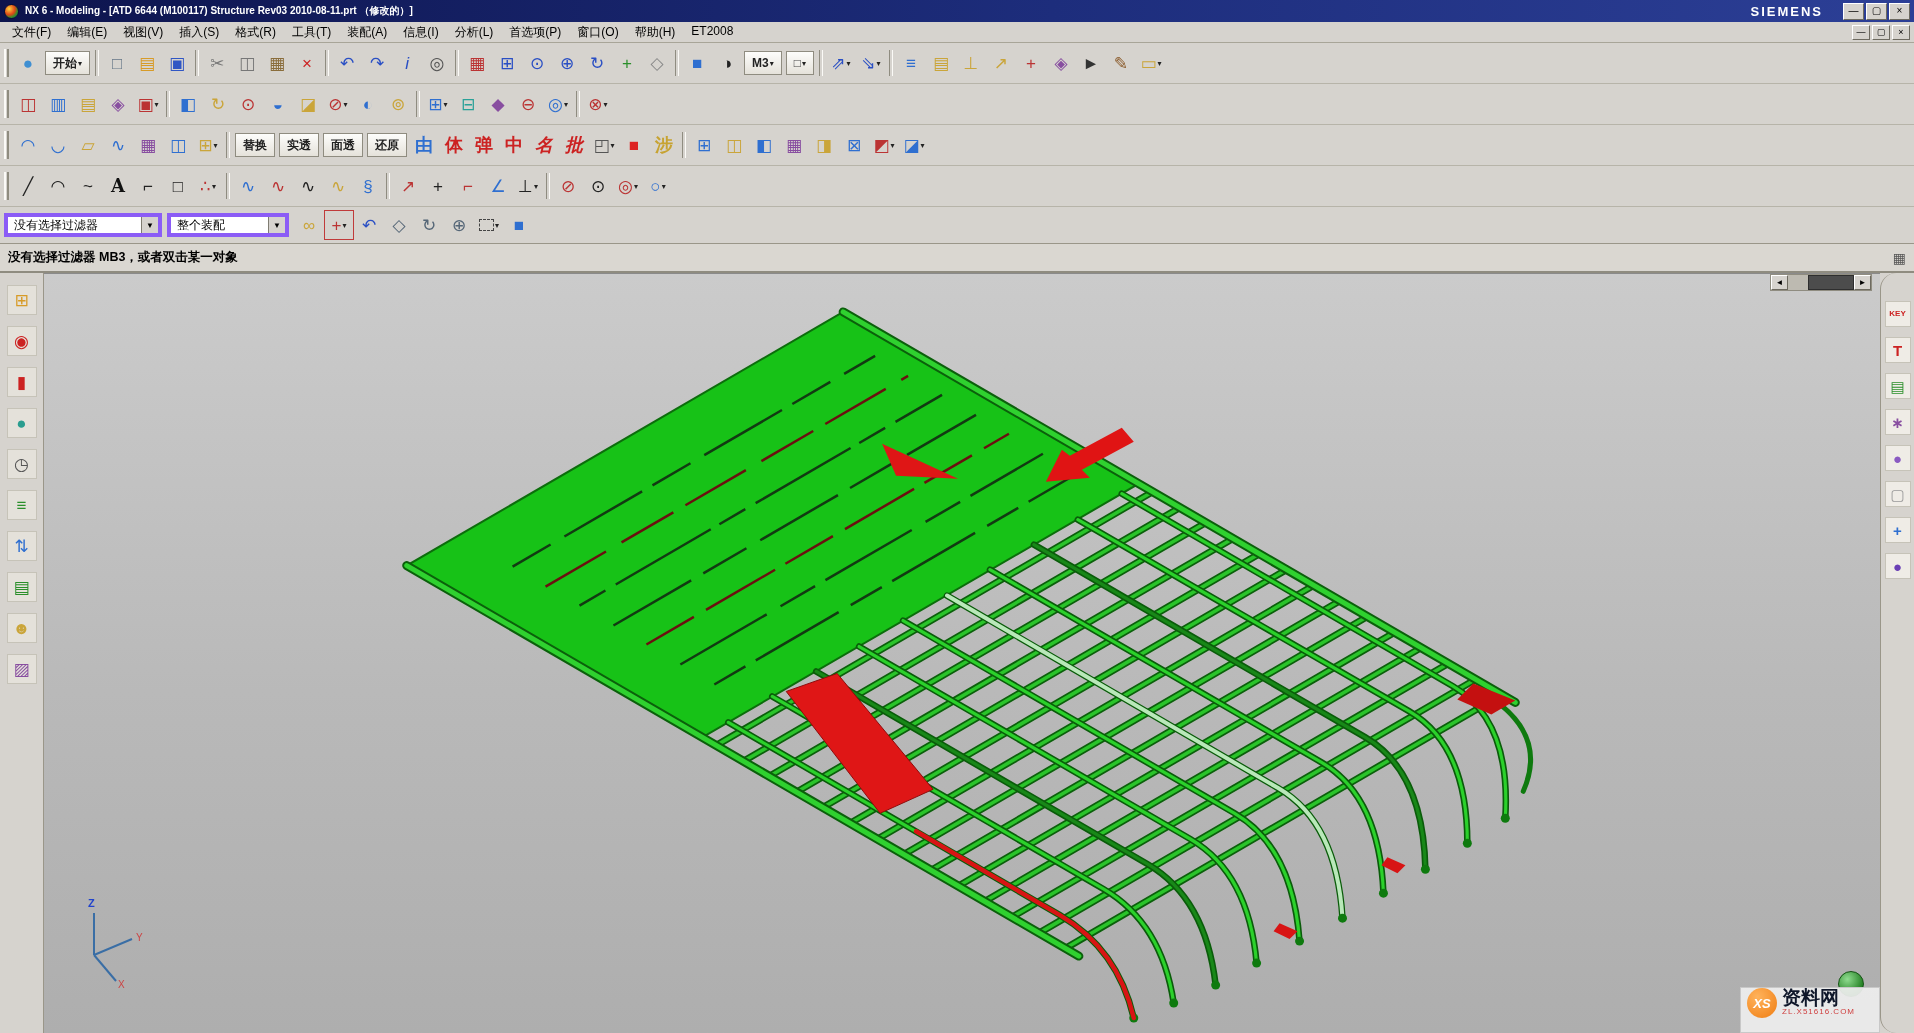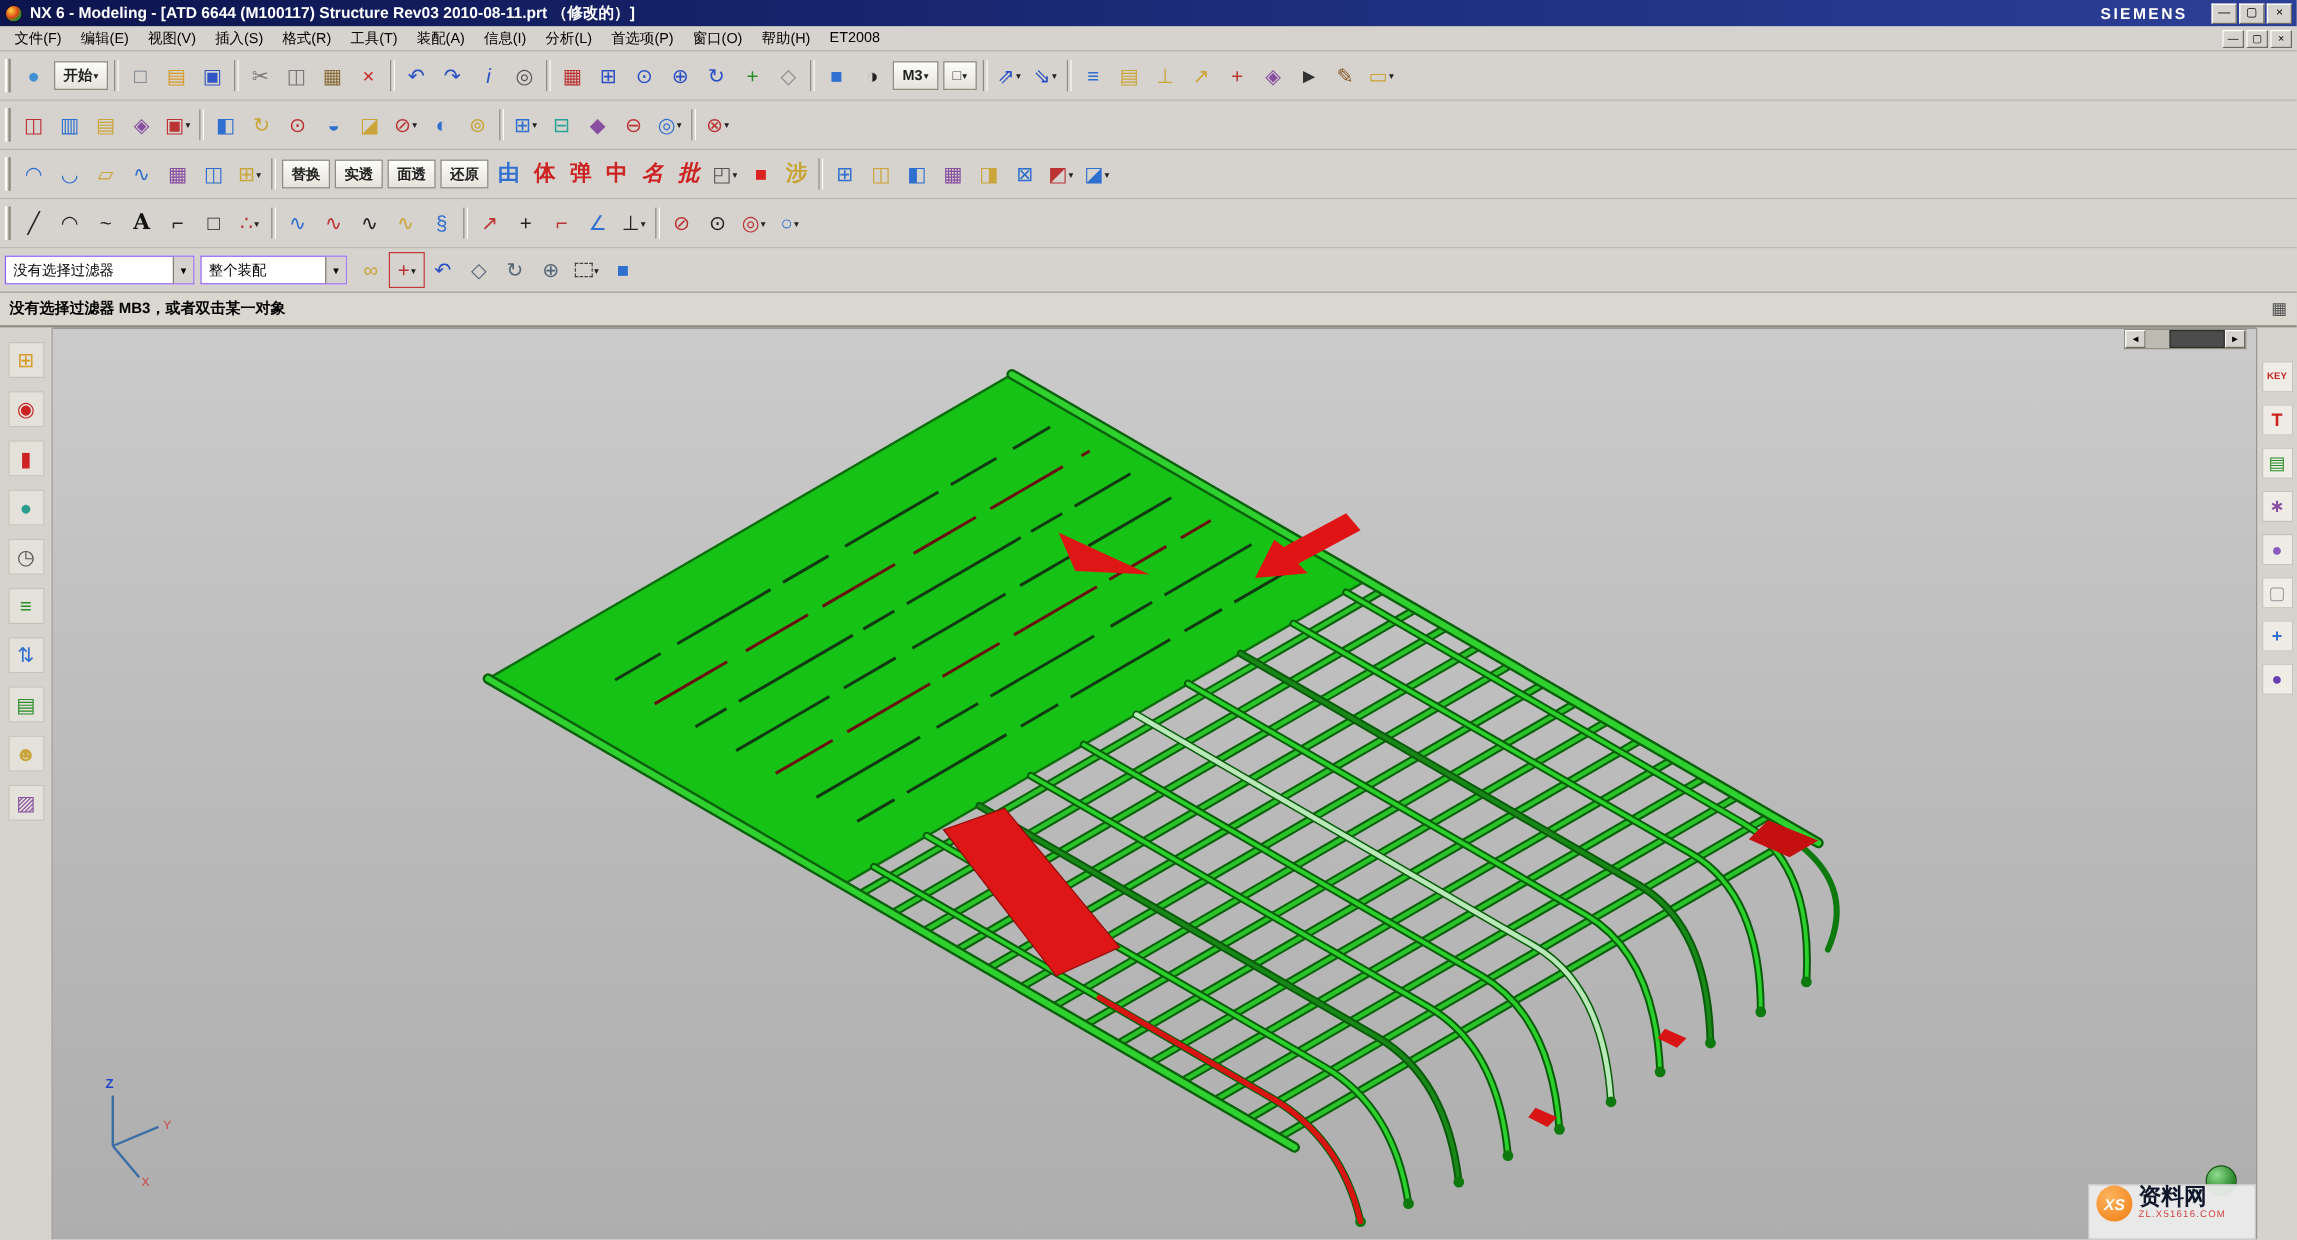--- a/index.html
+++ b/index.html
@@ -8,21 +8,21 @@
     width:1914px; height:1033px; overflow:hidden;
     font-family:"Liberation Sans","DejaVu Sans",sans-serif;
     font-size:12px; background:#d6d3ce; color:#000;
   }
   
   .titlebar{height:22px;background:linear-gradient(90deg,#0d144d 0%,#1d2d7c 55%,#2c3f96 100%);
     display:flex;align-items:center;color:#fff;padding:0 4px;gap:6px;}
   .nx-badge{width:15px;height:15px;border-radius:50%;
     background:radial-gradient(circle at 32% 30%,#ffd23c,#e04818 45%,#2a8f2a 70%,#184a9c 100%);
     border:1px solid #0a0f33;flex:0 0 auto;}
-  .titlebar .title{flex:1;font-weight:bold;font-size:13px;white-space:nowrap;overflow:hidden;}
+  .titlebar .title{flex:1;font-weight:bold;font-size:10px;white-space:nowrap;overflow:hidden;}
   .brand{font-weight:bold;font-size:13px;letter-spacing:2px;margin-right:14px;}
   .winbtns{display:flex;gap:2px;}
   .winbtn{width:21px;height:17px;background:#d6d3ce;border:1px solid;border-color:#fff #6d6a60 #6d6a60 #fff;
     color:#000;font-size:10px;line-height:1;display:flex;align-items:center;justify-content:center;}
   
   .menubar{height:21px;background:#d6d3ce;border-bottom:1px solid #a8a598;display:flex;align-items:center;padding:0 4px;}
   .menu-items{display:flex;flex:1;}
   .menu-item{padding:2px 8px;white-space:nowrap;}
   .winbtn.sm{width:18px;height:15px;font-size:9px;}
   
@@ -37,36 +37,36 @@
   .tb-item.zh .glyph{font-size:18px;font-weight:bold;font-family:"DejaVu Serif","Liberation Serif",serif;}
   .tb-item.it .glyph{font-style:italic;}
   .tb-item.sep{min-width:0;width:4px;height:26px;padding:0;margin:0 3px;
     border-left:1px solid #8f8c80;border-right:1px solid #fbfaf7;}
   .tb-item.boxed{border:1px solid #c03a3a;}
   .tb-item.marquee .glyph{width:15px;height:12px;border:1px dashed #444;}
   .caret{font-size:8px;color:#222;margin-left:1px;}
   .caret:empty{display:none;}
   
   .selection-bar{height:37px;background:#d6d3ce;border-bottom:1px solid #9a9689;display:flex;align-items:center;gap:5px;padding-left:4px;}
-  .combo{height:24px;border:1px solid #8b5cf6;background:#fff;display:flex;align-items:center;}
+  .combo{height:24px;border:4px solid #8b5cf6;background:#fff;display:flex;align-items:center;}
   .combo .val{padding:0 6px;white-space:nowrap;}
   .combo .arrow-btn{width:17px;height:100%;background:#d6d3ce;border-left:1px solid #7f7c72;
     display:flex;align-items:center;justify-content:center;font-size:8px;}
   .combo.filter{width:158px;}
   .combo.scope{width:122px;}
   
   .prompt-bar{height:29px;background:#dad7d1;border-bottom:2px solid #8f8c80;display:flex;align-items:center;padding:0 8px;font-weight:bold;font-size:12.5px;}
   .prompt-bar .spacer{flex:1;}
   .prompt-corner{font-size:14px;color:#555;}
   
   .main{height:760px;display:flex;position:relative;}
   .left-bar{width:44px;background:#d6d3ce;border-right:1px solid #9a9689;display:flex;flex-direction:column;align-items:center;padding-top:12px;gap:11px;}
   .side-item{width:30px;height:30px;display:flex;align-items:center;justify-content:center;border:1px solid #c6c3b8;background:#e4e1da;}
   .side-item .glyph{font-size:17px;line-height:1;}
-  .resource-bar{width:34px;background:#d6d3ce;border-left:1px solid #9a9689;display:flex;flex-direction:column;align-items:center;padding-top:28px;gap:10px;}
+  .resource-bar{width:34px;background:#d6d3ce;border-left:1px solid #9a9689;display:flex;flex-direction:column;align-items:center;padding-top:28px;gap:10px;border-radius:16px;}
   .res-item{width:26px;height:26px;display:flex;align-items:center;justify-content:center;border:1px solid #c6c3b8;background:#efece6;}
   .res-item .glyph{font-size:15px;font-weight:bold;line-height:1;}
   .res-item.txt-sm .glyph{font-size:8px;letter-spacing:0;}
   .viewport{flex:1;position:relative;background:linear-gradient(180deg,#cbcbcb 0%,#b9b9b9 55%,#aeaeae 100%);overflow:hidden;border-top:1px solid #8a8a8a;}
   .model-svg{position:absolute;left:0;top:0;width:100%;height:100%;}
   
   .h-scroll{position:absolute;top:0;right:8px;width:102px;height:17px;display:flex;background:#cfccc4;border:1px solid #8f8c80;}
   .h-scroll .sbtn{width:17px;height:100%;background:#d6d3ce;border:1px solid;border-color:#fff #6d6a60 #6d6a60 #fff;font-size:8px;display:flex;align-items:center;justify-content:center;}
   .h-scroll .track{flex:1;position:relative;background:#bdbab1;}
   .h-scroll .thumb{position:absolute;right:0;top:0;height:100%;width:46px;background:#4c4c4c;border:1px solid #2e2e2e;}

